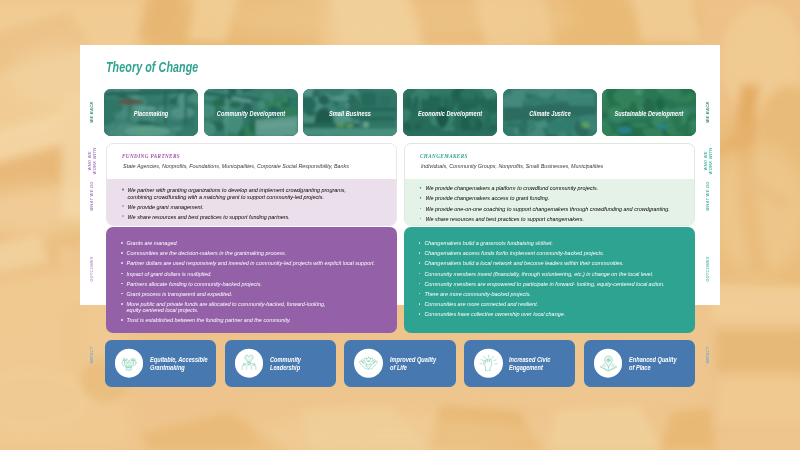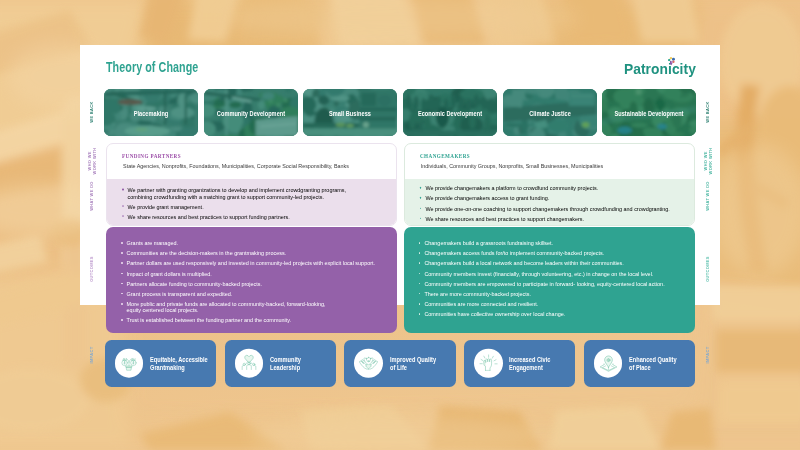--- a/index.html
+++ b/index.html
@@ -10,20 +10,21 @@
     position: relative;
     -webkit-font-smoothing: antialiased;
   }
   #bg { position: absolute; inset: 0; overflow: hidden; }
   #bg svg { position:absolute; inset:0; }
 
   #slide {
     position: absolute;
     left: 80px; top: 45px; width: 640px; height: 260px;
     background: #ffffff;
+    font-style: italic;
   }
 
   
   .slide-title {
     position: absolute; left: 25.5px; top: 13.6px;
     font-size: 14.4px; font-weight: bold; color: #2fa391;
     letter-spacing: 0.1px;
     transform: scaleX(0.745); transform-origin: 0 0;
     white-space: nowrap;
   }
@@ -207,34 +208,20 @@
       <ellipse cx="40" cy="210" rx="70" ry="26" fill="#f5daab"></ellipse>
       <ellipse cx="60" cy="76" rx="52" ry="34" fill="#f4d6a6"></ellipse>
       <ellipse cx="760" cy="210" rx="48" ry="66" fill="#f2d29e"></ellipse>
       <ellipse cx="400" cy="436" rx="150" ry="22" fill="#f2d29e"></ellipse>
       <ellipse cx="400" cy="18" rx="180" ry="22" fill="#f0cd96"></ellipse>
     </g>
   </svg>
 </div>
 <div id="slide">
   <div class="slide-title">Theory of Change</div>
-  <div class="logo">
-    <div class="logo-word">Patronicity</div>
-    <span class="logo-mark">
-      <svg width="7.4" height="9.4" viewBox="0 0 18 23">
-        <circle cx="7.2" cy="2.9" r="2.9" fill="#f3cd5f"></circle>
-        <circle cx="13.4" cy="5.6" r="3.6" fill="#3a6cae"></circle>
-        <ellipse cx="3.0" cy="7.4" rx="3.3" ry="2.6" fill="#29a88c"></ellipse>
-        <circle cx="13.2" cy="11.6" r="3.0" fill="#e4665c"></circle>
-        <path d="M4.6 9.6 L11.6 9.4 L10.2 17.4 L8.0 20.4 L5.0 16.6 Z" fill="#8d56a8"></path>
-        <circle cx="7.6" cy="7.4" r="1.8" fill="#ffffff"></circle>
-        <circle cx="9.4" cy="12.0" r="1.6" fill="#ffffff" opacity="0.75"></circle>
-      </svg>
-    </span>
-  </div>
 
   <div class="rail rail-left">
       <div class="rail-item" style="top: 67.3px; color: rgb(43, 127, 112);"><span>WE BACK</span></div>
       <div class="rail-item" style="top: 116px; color: rgb(168, 128, 189);"><span>WHO WE</span><br><span>WORK WITH</span></div>
       <div class="rail-item" style="top: 151px; color: rgb(168, 128, 189);"><span>WHAT WE DO</span></div>
       <div class="rail-item" style="top: 223.5px; color: rgb(187, 150, 204);"><span>OUTCOMES</span></div>
       <div class="rail-item" style="top: 309.7px; color: rgb(128, 168, 207);"><span>IMPACT</span></div>
     </div>
   <div class="rail rail-right">
       <div class="rail-item" style="top: 67.3px; color: rgb(43, 127, 112);"><span>WE BACK</span></div>

